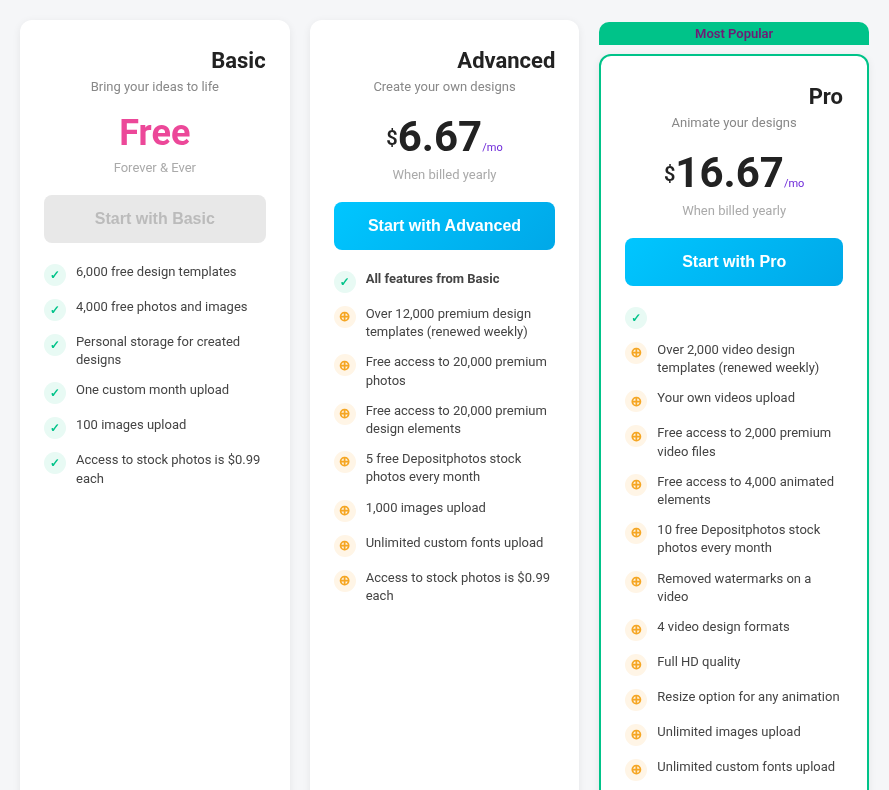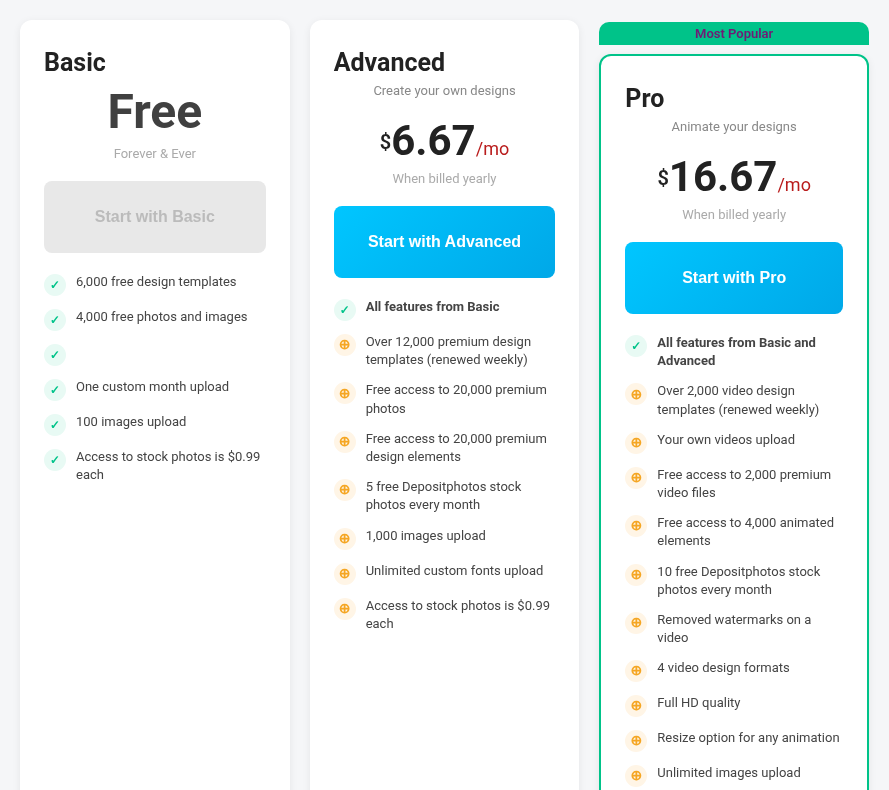--- a/index.html
+++ b/index.html
@@ -40,74 +40,74 @@
       font-weight: 600;
       padding: 4px 0;
       border-radius: 10px 10px 0 0;
       position: absolute;
       top: -34px;
       left: -2px;
       right: -2px;
     }
 
     .plan-name {
-      font-size: 25px;
-      font-weight: 700;
-      text-align: left;
+      font-size: 22px;
+      font-weight: 700;
+      text-align: right;
       margin-bottom: 6px;
       color: #222;
     }
 
     .plan-tagline {
       font-size: 13px;
       color: #888;
       text-align: center;
       margin-bottom: 18px;
     }
 
     .plan-price {
       text-align: center;
       margin-bottom: 6px;
     }
 
     .price-free {
-      font-size: 48px;
-      font-weight: 700;
-      color: #404040;
+      font-size: 36px;
+      font-weight: 700;
+      color: #ec4899;
     }
 
     .price-amount {
       font-size: 42px;
       font-weight: 700;
       color: #222;
     }
 
     .price-currency {
       font-size: 20px;
       font-weight: 600;
       color: #222;
       vertical-align: super;
     }
 
     .price-period {
-      font-size: 18px;
-      color: #b91c1c;
+      font-size: 11px;
+      color: #6d28d9;
     }
 
     .price-billing {
       font-size: 13px;
       color: #aaa;
       text-align: center;
       margin-bottom: 20px;
     }
 
     .plan-btn {
       display: block;
       width: 100%;
-      padding: 27px 0;
+      padding: 15px 0;
       border-radius: 8px;
       border: none;
       font-size: 16px;
       font-weight: 600;
       cursor: pointer;
       text-align: center;
     }
 
     .btn-disabled {
       background: #e8e8e8;
@@ -169,36 +169,38 @@
       margin-top: 0;
     }
   </style>
 </head>
 <body>
 
 <div class="pricing-grid">
 
   <div class="plan-card basic-wrapper">
     <div class="plan-name">Basic</div>
+    <div class="plan-tagline">Bring your ideas to life</div>
     <div class="plan-price">
       <span class="price-free">Free</span>
     </div>
     <div class="price-billing">Forever &amp; Ever</div>
     <button class="plan-btn btn-disabled">Start with Basic</button>
     <div class="features-section">
       <div class="feature-item">
         <span class="feature-icon icon-green">✓</span>
         <span>6,000 free design templates</span>
       </div>
       <div class="feature-item">
         <span class="feature-icon icon-green">✓</span>
         <span>4,000 free photos and images</span>
       </div>
       <div class="feature-item">
         <span class="feature-icon icon-green">✓</span>
+        <span>Personal storage for created designs</span>
       </div>
       <div class="feature-item">
         <span class="feature-icon icon-green">✓</span>
         <span>One custom month upload</span>
       </div>
       <div class="feature-item">
         <span class="feature-icon icon-green">✓</span>
         <span>100 images upload</span>
       </div>
       <div class="feature-item">
@@ -258,21 +260,20 @@
       <div class="plan-name">Pro</div>
       <div class="plan-tagline">Animate your designs</div>
       <div class="plan-price">
         <span class="price-currency">$</span><span class="price-amount">16.67</span><span class="price-period">/mo</span>
       </div>
       <div class="price-billing">When billed yearly</div>
       <button class="plan-btn btn-primary">Start with Pro</button>
       <div class="features-section">
         <div class="feature-item">
           <span class="feature-icon icon-green">✓</span>
-          <span style="font-weight:700;">All features from Basic and Advanced</span>
         </div>
         <div class="feature-item">
           <span class="feature-icon icon-orange">⊕</span>
           <span>Over 2,000 video design templates (renewed weekly)</span>
         </div>
         <div class="feature-item">
           <span class="feature-icon icon-orange">⊕</span>
           <span>Your own videos upload</span>
         </div>
         <div class="feature-item">

